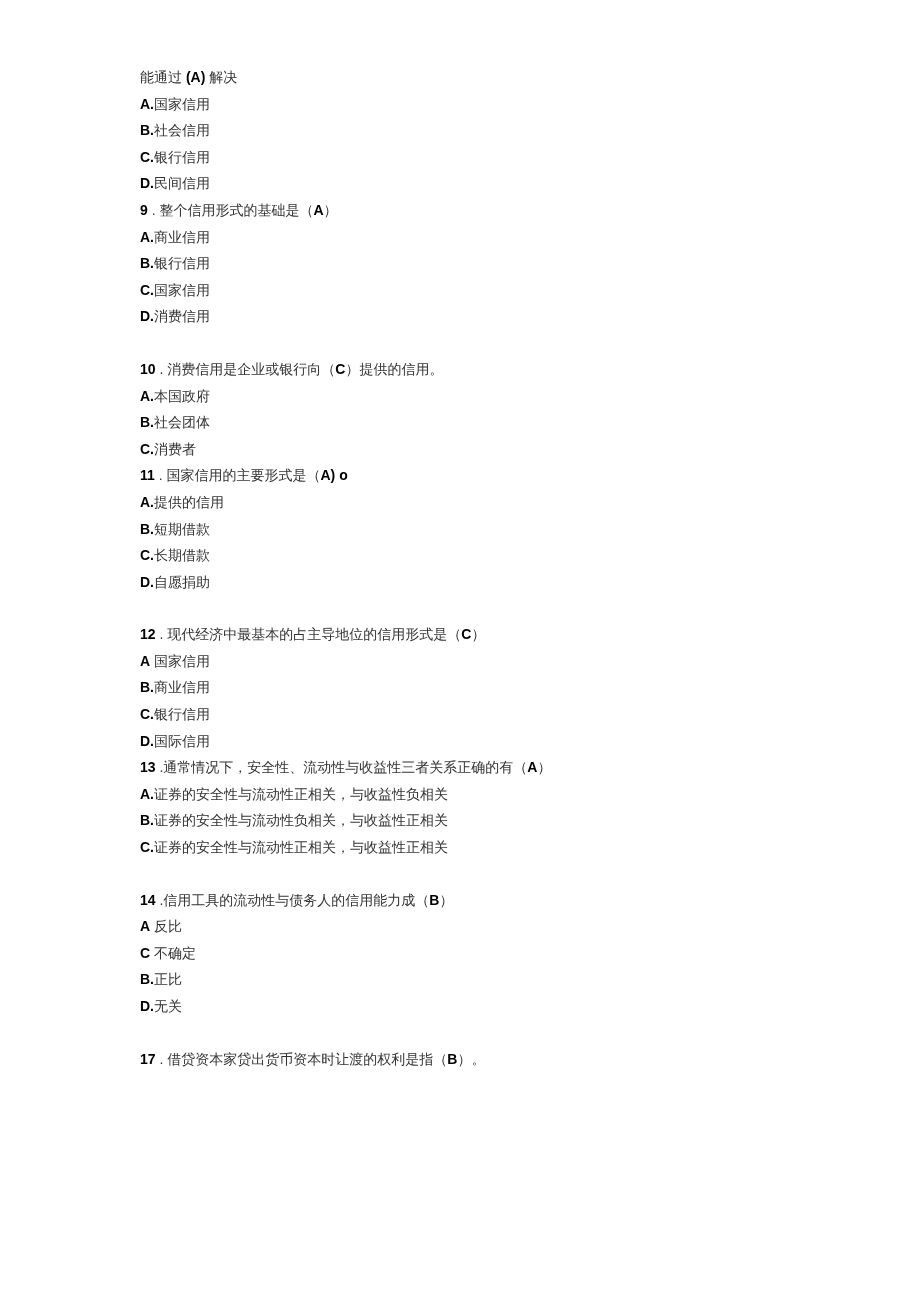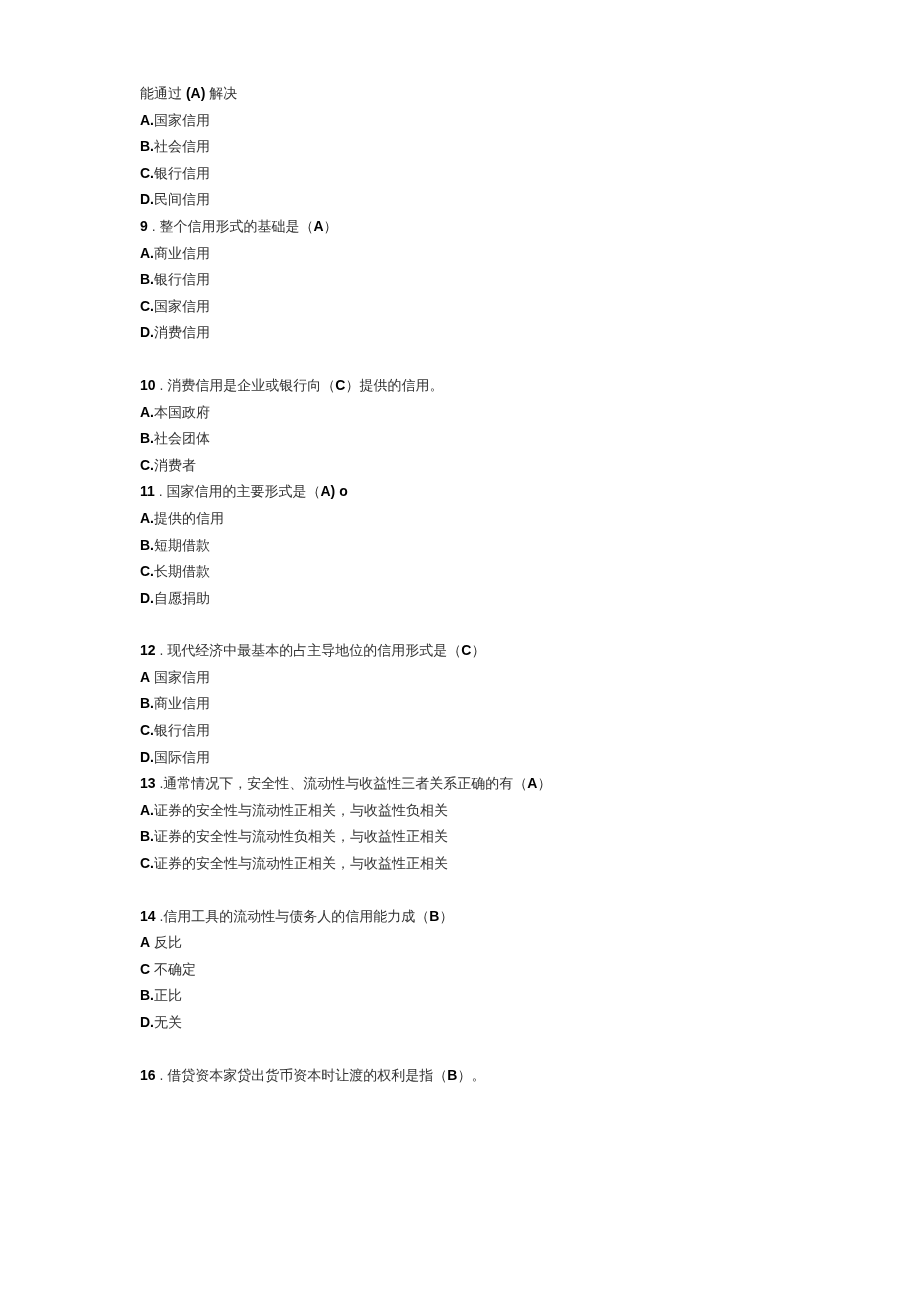--- a/index.html
+++ b/index.html
@@ -7,21 +7,21 @@
     padding: 0;
     background: #ffffff;
     font-family: "Microsoft YaHei", "SimSun", sans-serif;
     font-size: 14px;
     color: #333333;
     line-height: 1.9;
   }
   .page {
     width: 832px;
     min-height: 1301px;
-    padding: 80px 140px 60px 140px;
+    padding: 64px 140px 60px 140px;
     box-sizing: border-box;
   }
   .line {
     margin: 0;
     padding: 0;
   }
   .bold {
     font-weight: bold;
     color: #000000;
   }
@@ -98,16 +98,16 @@
     <span class="q-number">14</span><span> .信用工具的流动性与债务人的信用能力成（</span><span class="answer">B</span><span>）</span>
   </p>
   <p class="line"><span class="bold">A</span><span> 反比</span></p>
   <p class="line"><span class="bold">C</span><span> 不确定</span></p>
   <p class="line"><span class="bold">B.</span><span>正比</span></p>
   <p class="line"><span class="bold">D.</span><span>无关</span></p>
 
   <div class="spacer"></div>
 
   <p class="line">
-    <span class="q-number">16</span><span> . 借贷资本家贷出货币资本时让渡的权利是指（</span><span class="answer">B</span><span>）。</span>
+    <span class="q-number">17</span><span> . 借贷资本家贷出货币资本时让渡的权利是指（</span><span class="answer">B</span><span>）。</span>
   </p>
 
 </div>
 
 </body></html>

